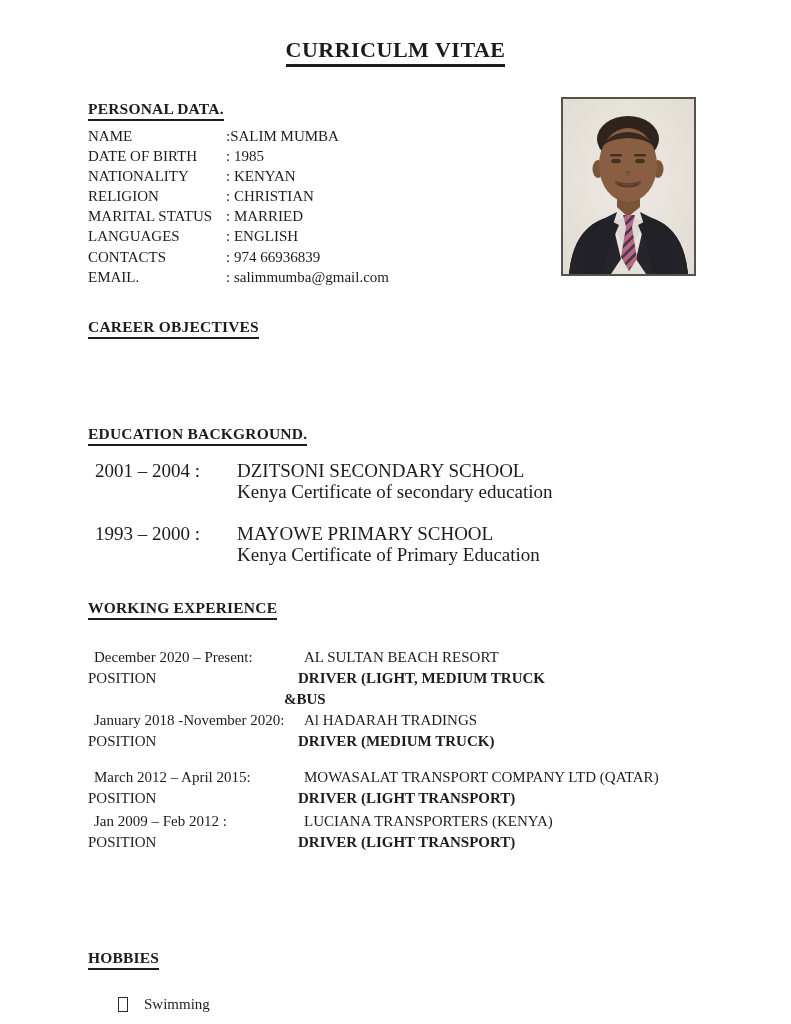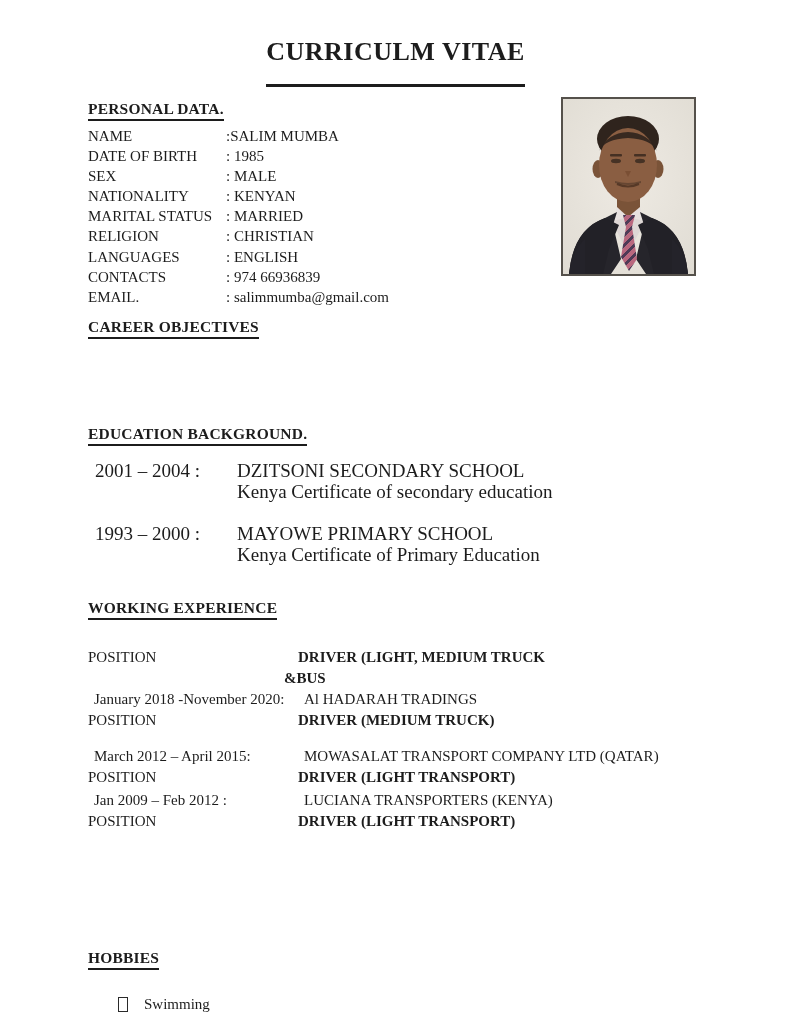--- a/index.html
+++ b/index.html
@@ -6,22 +6,22 @@
   body{
     width:791px;height:1024px;background:#ffffff;
     font-family:"Liberation Serif", serif;color:#1c1c1c;
     position:relative;overflow:hidden;
   }
   .page{position:relative;width:791px;height:1024px;}
 
   
   .title-wrap{position:absolute;top:38px;left:0;width:791px;text-align:center;}
   .doc-title{
-    display:inline-block;font-size:26px;font-weight:bold;letter-spacing:0.5px;
-    border-bottom:3px solid #1c1c1c;padding-bottom:17px;line-height:1.1;
+    display:inline-block;font-size:22px;font-weight:bold;letter-spacing:0.5px;
+    border-bottom:3px solid #1c1c1c;padding-bottom:2px;line-height:1.1;
   }
 
   
   .sec-heading{
     font-size:15.5px;font-weight:bold;letter-spacing:0.2px;
     display:inline-block;border-bottom:2px solid #1c1c1c;padding-bottom:0px;
     line-height:20px;
   }
 
   
@@ -87,34 +87,30 @@
     <div class="rows">
       <div class="p-row">
           <span class="p-label">NAME</span>
           <span class="p-value">:SALIM MUMBA</span>
         </div>
       <div class="p-row">
           <span class="p-label">DATE OF BIRTH</span>
           <span class="p-value">: 1985</span>
         </div>
       <div class="p-row">
-          <span class="p-label">SEX</span>
-          <span class="p-value">: MALE</span>
-        </div>
-      <div class="p-row">
           <span class="p-label">NATIONALITY</span>
           <span class="p-value">: KENYAN</span>
         </div>
       <div class="p-row">
+          <span class="p-label">RELIGION</span>
+          <span class="p-value">: CHRISTIAN</span>
+        </div>
+      <div class="p-row">
           <span class="p-label">MARITAL STATUS</span>
           <span class="p-value">: MARRIED</span>
-        </div>
-      <div class="p-row">
-          <span class="p-label">RELIGION</span>
-          <span class="p-value">: CHRISTIAN</span>
         </div>
       <div class="p-row">
           <span class="p-label">LANGUAGES</span>
           <span class="p-value">: ENGLISH</span>
         </div>
       <div class="p-row">
           <span class="p-label">CONTACTS</span>
           <span class="p-value">: 974 66936839</span>
         </div>
       <div class="p-row">
@@ -197,20 +193,24 @@
       </div>
       <div class="edu-cert">Kenya Certificate of Primary Education</div>
     </div>
   </div>
 
   <div class="experience">
     <span class="sec-heading">WORKING EXPERIENCE</span>
 
     <div class="exp-block exp-first">
       <div class="exp-line">
+        <span class="exp-c1 exp-date">December 2020 – Present:</span>
+        <span class="exp-c2 exp-company"> AL SULTAN BEACH RESORT</span>
+      </div>
+      <div class="exp-line">
         <span class="exp-c1">POSITION</span>
         <span class="exp-c2 exp-role">DRIVER (LIGHT, MEDIUM TRUCK</span>
       </div>
       <div class="exp-role-cont">&amp;BUS</div>
     </div>
 
     <div class="exp-block">
       <div class="exp-line">
         <span class="exp-c1 exp-date">January 2018 -November 2020:</span>
         <span class="exp-c2 exp-company">Al HADARAH TRADINGS</span>

